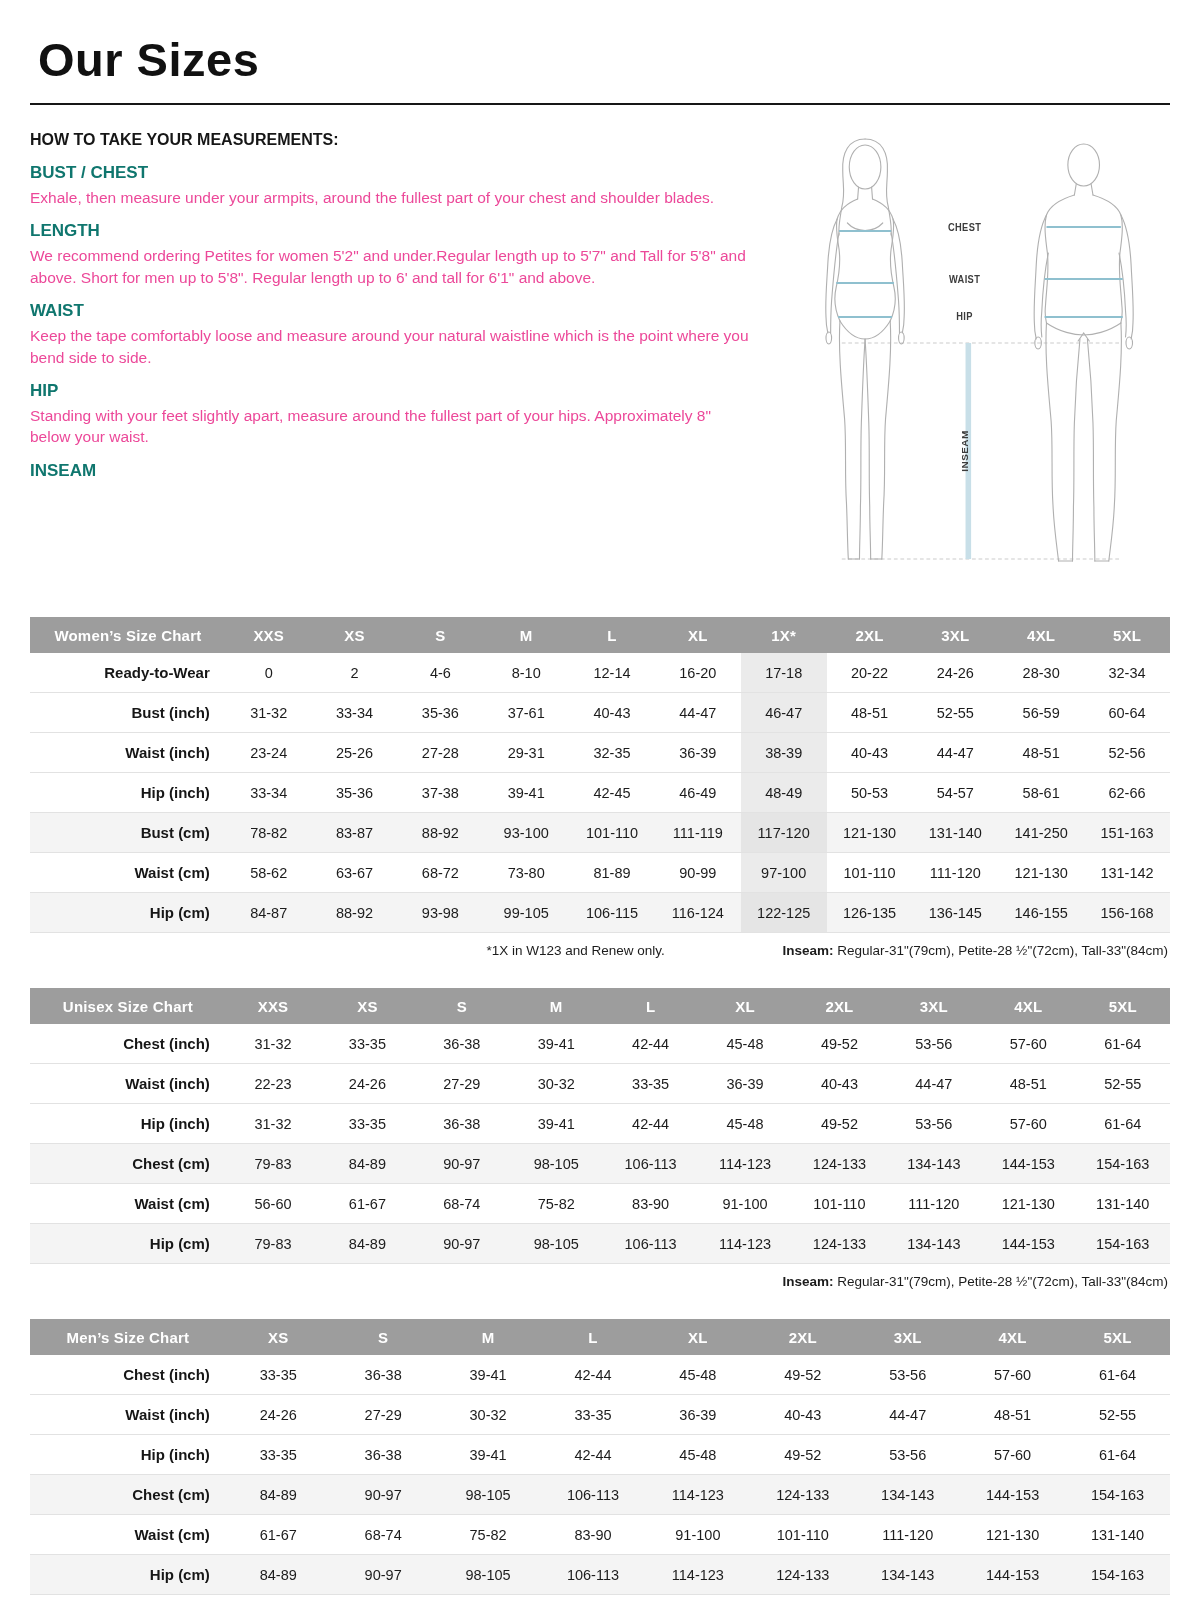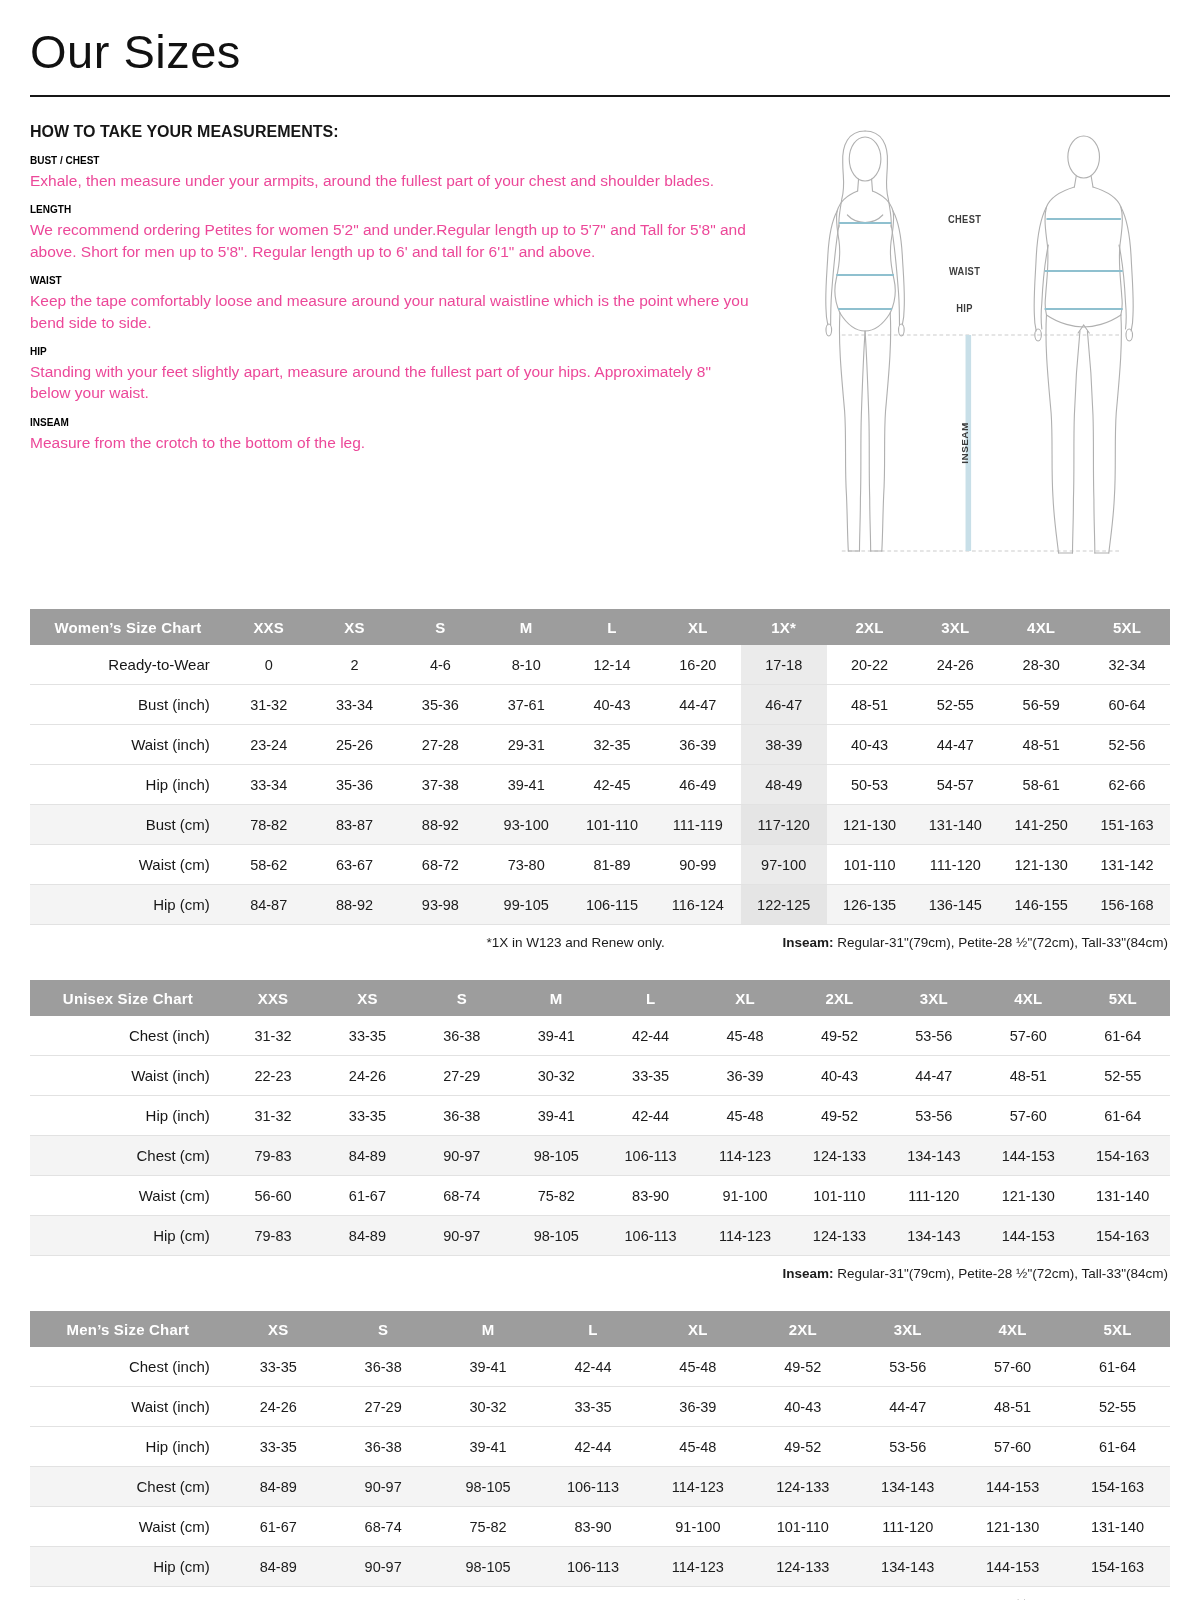--- a/index.html
+++ b/index.html
@@ -1,32 +1,32 @@
 <!DOCTYPE html>
 <html><head>
 <meta charset="utf-8">
 <style>
   html,body{margin:0;padding:0;background:#fff;}
   body{width:1200px;min-height:1600px;font-family:"Liberation Sans",sans-serif;color:#1f1f1f;}
   .page{padding:24px 30px 28px;}
-  h1{margin:0;font-size:47px;font-weight:400;letter-spacing:.5px;color:#111;}
+  h1{margin:8px;font-size:47px;font-weight:700;letter-spacing:.5px;color:#111;}
   .rule{border-bottom:2px solid #161616;margin:16px 0 0;}
   .intro{display:flex;gap:36px;margin-top:22px;}
   .intro-text{flex:0 0 720px;}
   .how-heading{font-weight:bold;font-size:16px;margin:4px 0 14px;color:#161616;}
-  .m-title{font-weight:bold;font-size:10px;margin:13px 0 4px;color:#000000;}
+  .m-title{font-weight:bold;font-size:17px;margin:13px 0 4px;color:#0f766e;}
   .m-body{margin:0;font-size:15.5px;line-height:1.38;color:#ec4899;}
   .figures{flex:1;display:flex;justify-content:flex-end;align-items:flex-start;}
 
   .chart{margin-top:30px;}
   table{width:100%;border-collapse:collapse;table-layout:fixed;}
   thead th{background:#9d9d9d;color:#fff;font-weight:bold;font-size:15px;height:34px;letter-spacing:.2px;}
   thead th.lbl-col{width:17%;}
   tbody td{text-align:center;font-size:14.5px;height:37px;border-bottom:1px solid #e2e2e2;color:#1c1c1c;}
-  td.row-label{text-align:right;padding-right:16px;font-weight:normal;font-size:15px;color:#161616;}
+  td.row-label{text-align:right;padding-right:16px;font-weight:bold;font-size:15px;color:#161616;}
   tr.shaded td{background:#f4f4f4;}
   td.hl{background:#ebebeb;}
   tr.shaded td.hl{background:#e5e5e5;}
   .foot{display:flex;align-items:baseline;margin:10px 2px 0;font-size:13.5px;color:#1c1c1c;}
   .foot .note{margin-left:40%;margin-right:auto;}
   .foot .inseam{margin-left:auto;white-space:nowrap;}
   .foot b{font-weight:bold;}
   svg text{font-family:"Liberation Sans",sans-serif;}
   .fig-label{font-size:10px;font-weight:bold;fill:#3c3c3c;letter-spacing:.4px;}
 </style>
@@ -53,21 +53,20 @@
       <div class="m-sec">
         <div class="m-title">WAIST</div>
         <p class="m-body">Keep the tape comfortably loose and measure around your natural waistline which is the point where you bend side to side.</p>
       </div>
       <div class="m-sec">
         <div class="m-title">HIP</div>
         <p class="m-body">Standing with your feet slightly apart, measure around the fullest part of your hips. Approximately 8" below your waist.</p>
       </div>
       <div class="m-sec">
         <div class="m-title">INSEAM</div>
-        <p class="m-body">Measure from the crotch to the bottom of the leg.</p>
       </div>
     </div>
 
     <div class="figures">
       <svg width="400" height="460" viewBox="0 0 430 460" preserveAspectRatio="none">
 
         <g stroke="#c9c9c9" stroke-width="1" stroke-dasharray="4 3" fill="none">
           <path d="M60,216 L360,216"></path>
           <path d="M60,432 L360,432"></path>
         </g>

